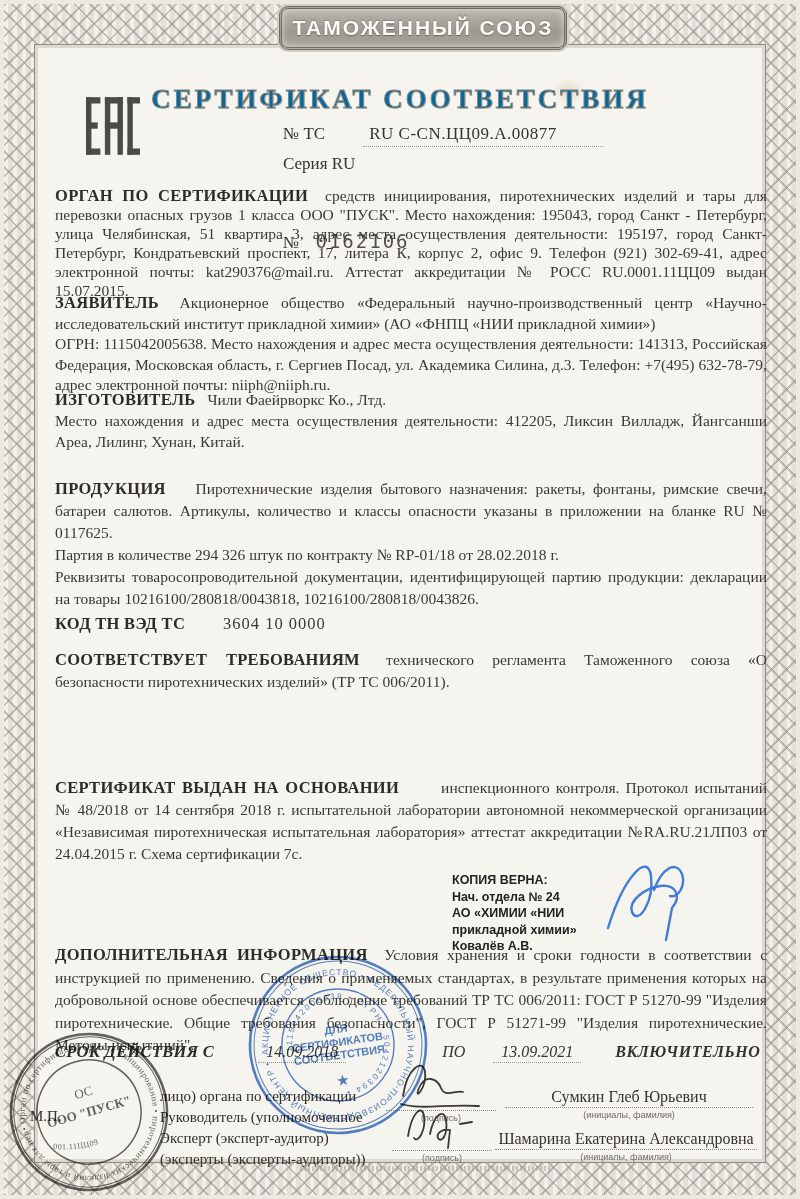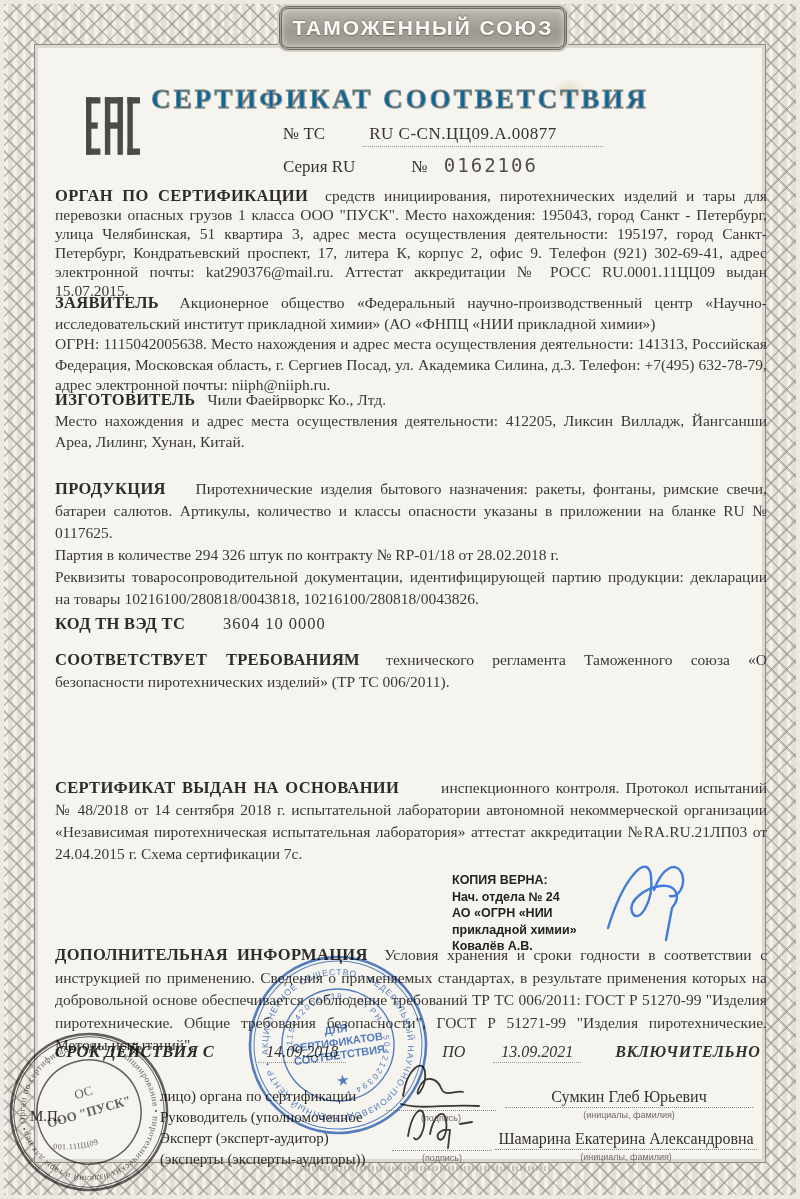--- a/index.html
+++ b/index.html
@@ -21,21 +21,21 @@
     box-shadow:0 0 0 2px #d3d0c8, inset 0 0 6px rgba(255,255,255,.6);}
   .plaque span{font-family:"Liberation Sans",sans-serif;font-weight:bold;font-size:21px;
     letter-spacing:2px;color:#fbfbf8;text-shadow:0 1px 1px #6b675f,0 -1px 1px #8a867e;}
 
   .eac{position:absolute;left:86px;top:95px;}
   .doc-title{position:absolute;left:0;right:0;top:84px;text-align:center;
     font-weight:bold;font-size:27px;letter-spacing:3px;color:#0369a1;
     -webkit-text-stroke:1px #8a857c;text-shadow:1px 1px 0 #d9d5cc;}
   .num-row{position:absolute;left:283px;top:124px;display:flex;gap:38px;font-size:17px;}
   .num-row .val{border-bottom:1px dotted #9b978f;padding:0 46px 2px 6px;letter-spacing:.5px;}
-  .series-row{position:absolute;left:283px;top:154px;display:flex;gap:56px;font-size:17px;align-items:baseline;}
+  .series-row{position:absolute;left:283px;top:154px;display:flex;gap:56px;font-size:17px;align-items:baseline;flex-direction:column;}
   .series-row .no{margin-right:12px;}
   .series-row .serial{font-family:"DejaVu Sans Mono",monospace;font-size:19px;letter-spacing:2px;color:#504d49;}
 
   .sec{position:absolute;left:55px;width:712px;text-align:justify;font-size:15.5px;color:#3a3834;}
   .lbl{font-weight:bold;font-size:16.5px;letter-spacing:.3px;color:#2e2c29;}
   .gap-lg{margin-right:36px;} .gap-md{margin-right:22px;} .gap-sm{margin-right:8px;}
   .lh19{line-height:19px;} .lh20{line-height:20.5px;} .lh21{line-height:21px;}
   .lh22{line-height:22px;} .lh23{line-height:22.5px;}
   .kodval{margin-left:34px;font-size:16.5px;letter-spacing:1px;}
 
@@ -145,21 +145,21 @@
   </div>
 
   <div class="sec lh22" style="top:777px;">
     <span class="lbl gap-lg">СЕРТИФИКАТ ВЫДАН НА ОСНОВАНИИ</span>
     <span>инспекционного контроля. Протокол испытаний № 48/2018 от 14 сентября 2018 г. испытательной лаборатории автономной некоммерческой организации «Независимая пиротехническая испытательная лаборатория» аттестат аккредитации №RA.RU.21ЛП03 от 24.04.2015 г. Схема сертификации 7с.</span>
   </div>
 
   <div class="kopia">
     <div>КОПИЯ ВЕРНА:</div>
     <div>Нач. отдела № 24</div>
-    <div>АО «ОГРН «НИИ</div>
+    <div>АО «ХИМИИ «НИИ</div>
     <div>прикладной химии»</div>
     <div>Ковалёв А.В.</div>
   </div>
 
   <svg class="sig-svg" style="left:598px;top:848px;" width="126" height="98" viewBox="0 0 126 98">
     <path d="M10 80 C 26 28, 50 4, 53 28 C 56 54, 40 78, 34 64 C 30 52, 48 40, 62 38 C 78 36, 84 48, 74 60 L 68 92 M 56 42 C 64 20, 78 12, 84 26 C 88 38, 80 50, 72 48" fill="none" stroke="#2f6fd6" stroke-width="2.4" stroke-linecap="round" opacity=".9"></path>
   </svg>
 
   <div class="sec lh23" style="top:944px;">
     <span class="lbl gap-sm">ДОПОЛНИТЕЛЬНАЯ ИНФОРМАЦИЯ</span>

